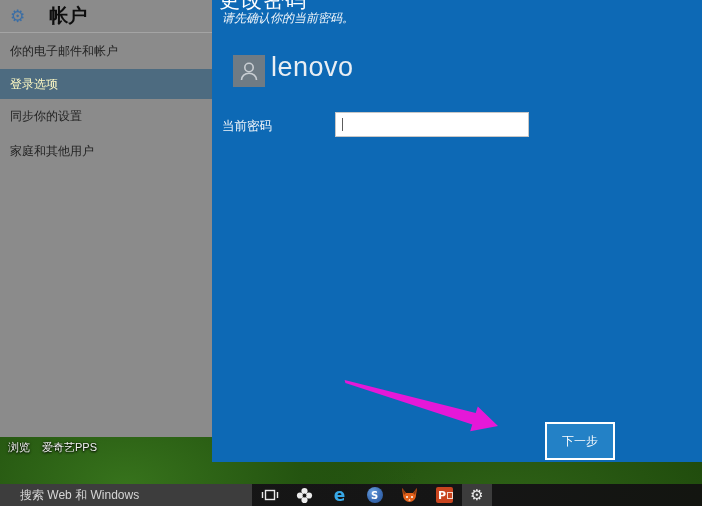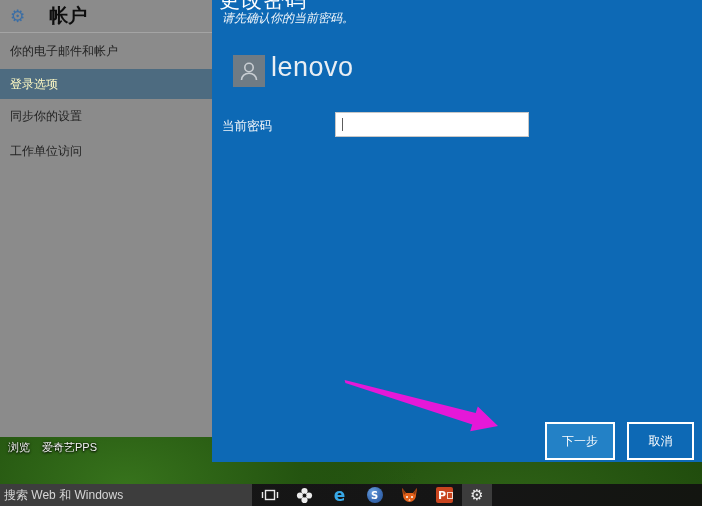--- a/index.html
+++ b/index.html
@@ -47,21 +47,21 @@
     background:transparent;font-family:inherit;}
   .btn-next{left:333px;width:70px;background:#2381c6;}
   .btn-cancel{left:415px;width:67px;}
   .arrow-svg{position:absolute;left:128px;top:374px;}
 
   
   .taskbar{position:absolute;left:0;top:484px;width:702px;height:22px;
     background:linear-gradient(90deg,#161616 0%,#151515 70%,#131510 100%);
     display:flex;align-items:center;}
   .search-box{width:252px;height:22px;background:#3d3d3d;display:flex;align-items:center;
-    padding-left:4px;box-sizing:border-box;cursor:text;}
+    padding-left:20px;box-sizing:border-box;cursor:text;}
   .search-text{font-size:12px;color:#d6d6d6;white-space:nowrap;}
   .tb-btn{width:35px;height:22px;display:flex;align-items:center;justify-content:center;cursor:pointer;}
   .tb-btn.active-tile{width:30px;background:#3c3c3c;}
   .glyph-edge{font-family:"DejaVu Sans",sans-serif;font-size:17px;line-height:17px;font-weight:bold;color:#38a9e8;}
   .glyph-s-circle{width:16px;height:16px;border-radius:50%;
     background:radial-gradient(circle at 35% 30%, #6ba0de 0%, #3a6cb4 55%, #2b5696 100%);
     display:flex;align-items:center;justify-content:center;}
   .glyph-s-circle b{font-size:10px;color:#fff;font-family:"DejaVu Sans",sans-serif;}
   .glyph-ppt{width:17px;height:16px;border-radius:2px;background:#c9451f;
     display:flex;align-items:center;padding-left:2px;box-sizing:border-box;}
@@ -86,21 +86,21 @@
       <div class="sidebar-item">
         <span>你的电子邮件和帐户</span>
       </div>
       <div class="sidebar-item selected">
         <span>登录选项</span>
       </div>
       <div class="sidebar-item">
         <span>同步你的设置</span>
       </div>
       <div class="sidebar-item">
-        <span>工作单位访问</span>
+        <span>家庭和其他用户</span>
       </div>
     </div>
   </div>
 
   <div class="panel">
     <div class="panel-title">更改密码</div>
     <div class="panel-sub">请先确认你的当前密码。</div>
 
     <div class="avatar">
       <svg width="32" height="32" viewBox="0 0 32 32">
@@ -110,21 +110,20 @@
     </div>
     <div class="user-name">lenovo</div>
 
     <div class="pw-label">当前密码</div>
     <div class="pw-wrap">
       <input class="pw-field" type="password" value="" style="">
       <span class="caret"></span>
     </div>
 
     <button class="btn btn-next">下一步</button>
-    <button class="btn btn-cancel">取消</button>
 
     <svg class="arrow-svg" width="170" height="70" viewBox="0 0 170 70">
       <polygon points="4.6,6.1 135.7,39.1 137.8,32.4 158,52 130.2,57.2 132.3,50.5 5.4,8.9" fill="#e518d8"></polygon>
     </svg>
   </div>
 
   <div class="taskbar">
     <div class="search-box">
       <span class="search-text">搜索 Web 和 Windows</span>
     </div>

